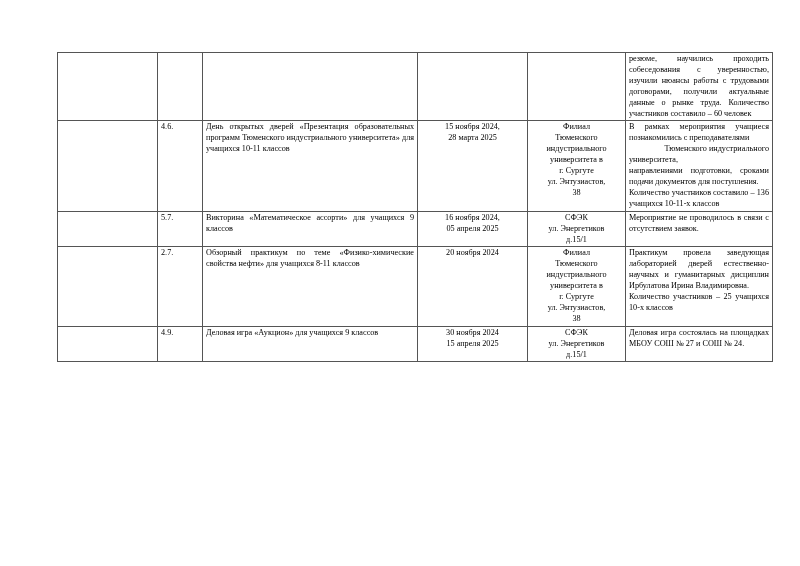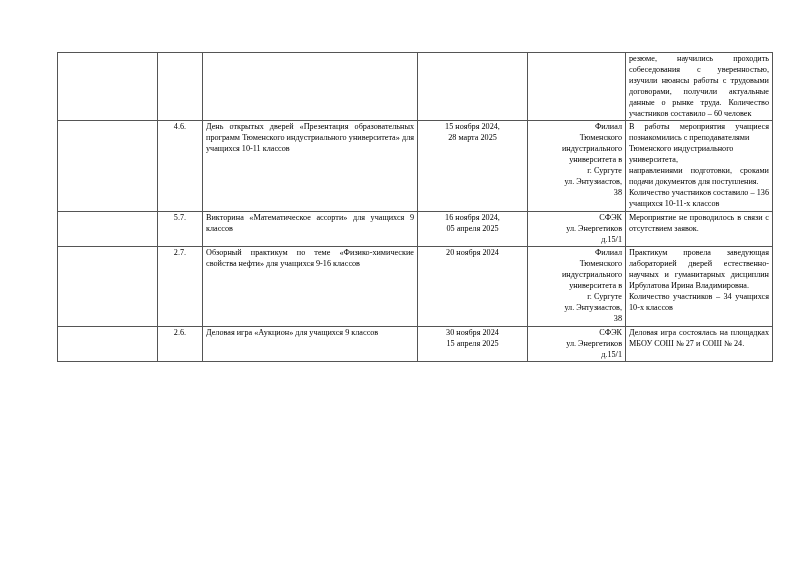--- a/index.html
+++ b/index.html
@@ -41,48 +41,48 @@
   
   col.c-blank { width: 100px; }
   col.c-num   { width: 45px; }
   col.c-name  { width: 215px; }
   col.c-date  { width: 110px; }
   col.c-place { width: 98px; }
   col.c-res   { width: 147px; }
 
   .cell-blank { }
   .cell-num {
-    text-align: center;
+    text-align: left;
     white-space: nowrap;
   }
   .cell-name {
     text-align: justify;
     text-align-last: left;
     hyphens: manual;
     margin-left: 36px;
   }
   .cell-date {
     text-align: center;
   }
   .cell-place {
-    text-align: right;
+    text-align: center;
   }
   .cell-res {
     text-align: justify;
     text-align-last: left;
   }
   .line { display: block; }
   .just-block {
     display: block;
     text-align: justify;
     text-align-last: left;
   }
   .left-block {
     display: block;
-    text-align: left;
+    text-align: right;
   }
 </style>
 </head>
 <body>
 
 <div class="page">
 
   <table class="doc-table">
     <colgroup>
       <col class="c-blank">
@@ -114,21 +114,21 @@
         <td class="cell-place">
           <span class="line">Филиал</span>
           <span class="line">Тюменского</span>
           <span class="line">индустриального</span>
           <span class="line">университета в</span>
           <span class="line">г. Сургуте</span>
           <span class="line">ул. Энтузиастов,</span>
           <span class="line">38</span>
         </td>
         <td class="cell-res">
-          <span class="just-block">В работы мероприятия учащиеся познакомились с преподавателями</span>
+          <span class="just-block">В рамках мероприятия учащиеся познакомились с преподавателями</span>
           <span class="left-block">Тюменского индустриального университета,</span>
           <span class="just-block">направлениями подготовки, сроками подачи документов для поступления.</span>
           <span class="just-block">Количество участников составило – 136 учащихся 10-11-х классов</span>
         </td>
       </tr>
 
       <tr>
         <td class="cell-blank"></td>
         <td class="cell-num">5.7.</td>
         <td class="cell-name">Викторина «Математическое ассорти» для учащихся 9 классов</td>
@@ -140,42 +140,42 @@
           <span class="line">СФЭК</span>
           <span class="line">ул. Энергетиков</span>
           <span class="line">д.15/1</span>
         </td>
         <td class="cell-res">Мероприятие не проводилось в связи с отсутствием заявок.</td>
       </tr>
 
       <tr>
         <td class="cell-blank"></td>
         <td class="cell-num">2.7.</td>
-        <td class="cell-name">Обзорный практикум по теме «Физико-химические свойства нефти» для учащихся 9-16 классов</td>
+        <td class="cell-name">Обзорный практикум по теме «Физико-химические свойства нефти» для учащихся 8-11 классов</td>
         <td class="cell-date">
           <span class="line">20 ноября 2024</span>
         </td>
         <td class="cell-place">
           <span class="line">Филиал</span>
           <span class="line">Тюменского</span>
           <span class="line">индустриального</span>
           <span class="line">университета в</span>
           <span class="line">г. Сургуте</span>
           <span class="line">ул. Энтузиастов,</span>
           <span class="line">38</span>
         </td>
         <td class="cell-res">
           <span class="just-block">Практикум провела заведующая лабораторией дверей естественно-научных и гуманитарных дисциплин Ирбулатова Ирина Владимировна.</span>
-          <span class="just-block">Количество участников – 34 учащихся 10-х классов</span>
+          <span class="just-block">Количество участников – 25 учащихся 10-х классов</span>
         </td>
       </tr>
 
       <tr>
         <td class="cell-blank"></td>
-        <td class="cell-num">2.6.</td>
+        <td class="cell-num">4.9.</td>
         <td class="cell-name">Деловая игра «Аукцион» для учащихся 9 классов</td>
         <td class="cell-date">
           <span class="line">30 ноября 2024</span>
           <span class="line">15 апреля 2025</span>
         </td>
         <td class="cell-place">
           <span class="line">СФЭК</span>
           <span class="line">ул. Энергетиков</span>
           <span class="line">д.15/1</span>
         </td>

